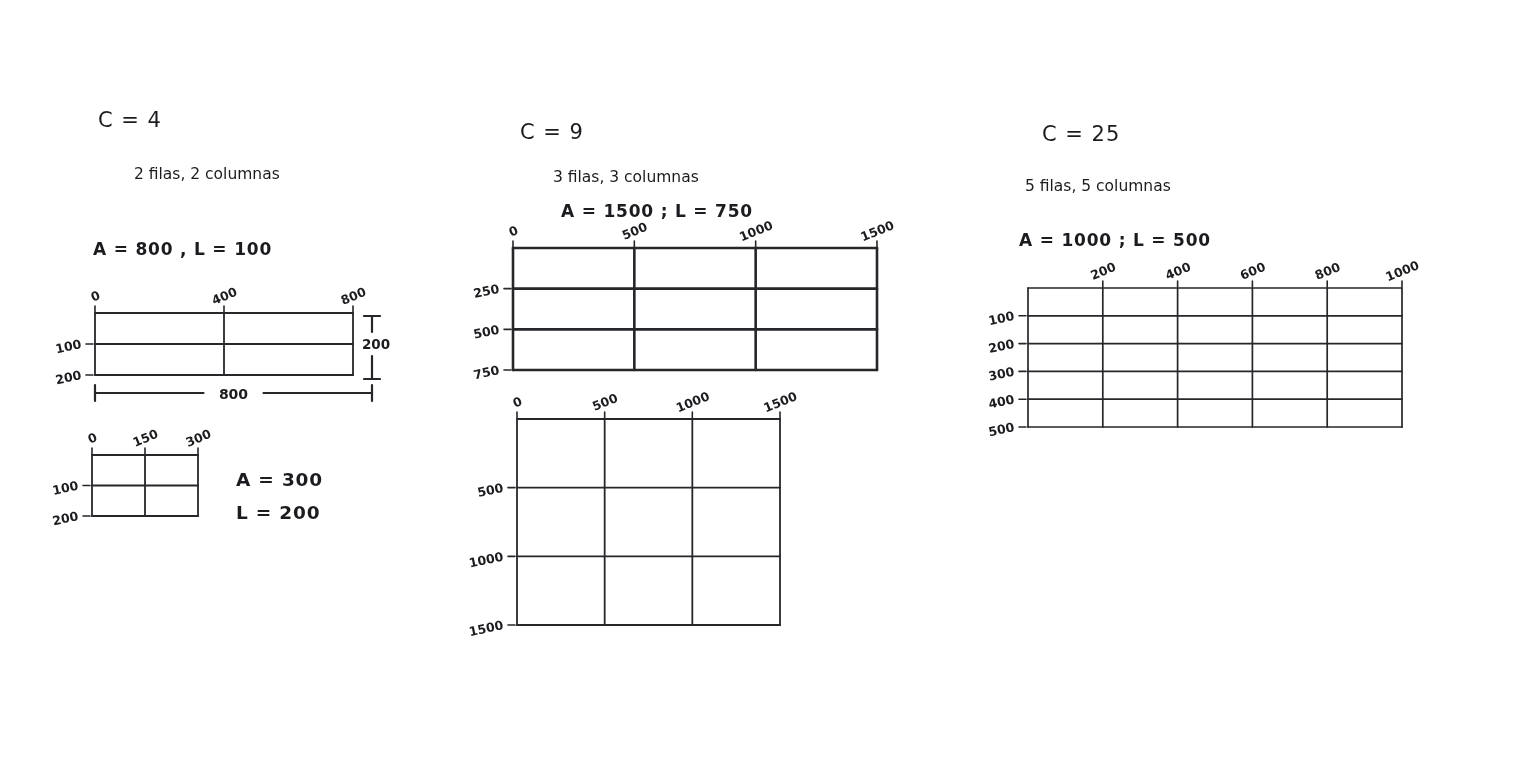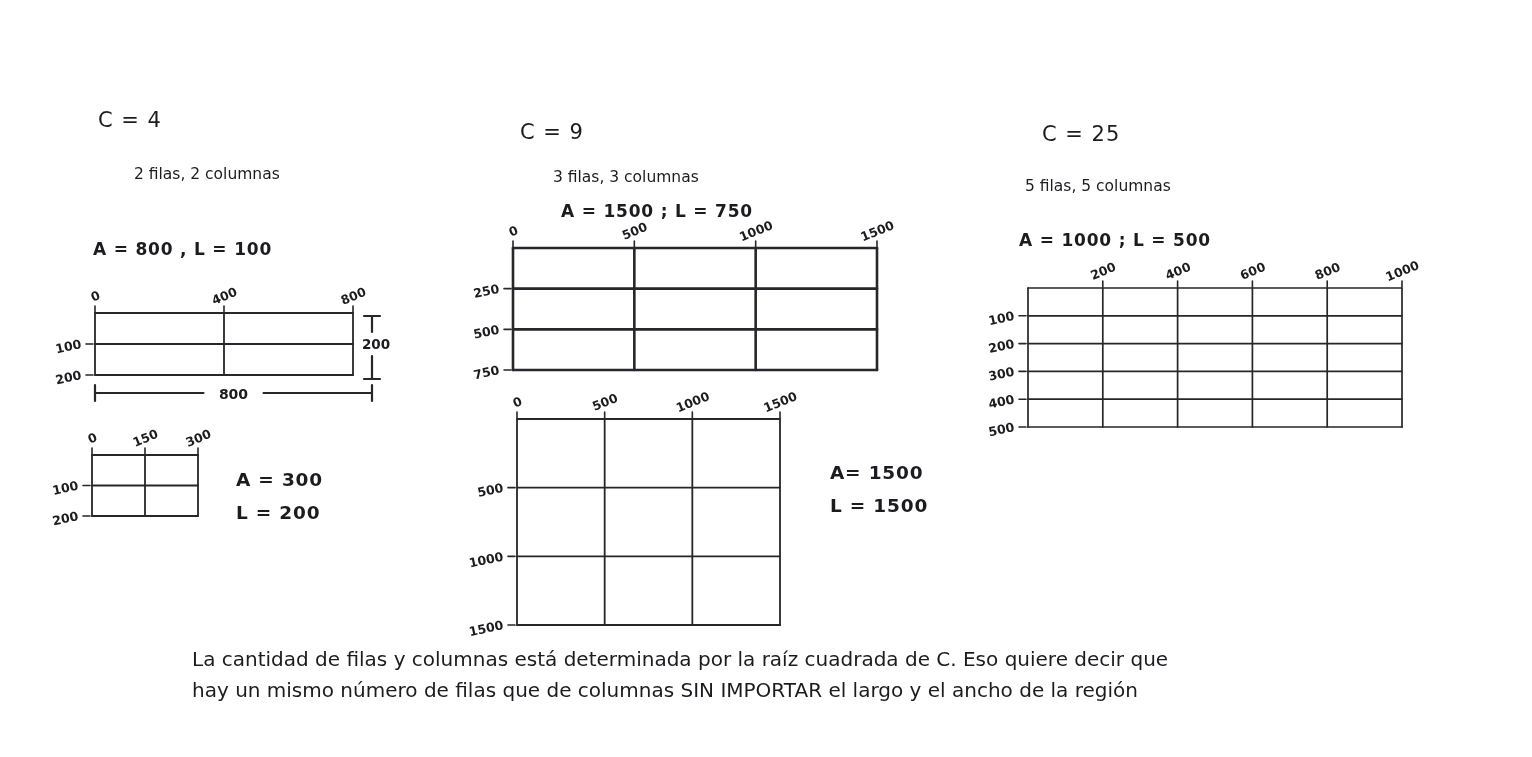--- a/index.html
+++ b/index.html
@@ -146,24 +146,20 @@
           <text x="265" y="-13" text-anchor="middle" transform="rotate(-22 265 -13)" font-size="12.5" font-weight="bold" fill="#1c1c20">1500</text>
           <line x1="-9" y1="68.66666666666667" x2="-2" y2="68.66666666666667" stroke="#26262b" stroke-width="1.6" stroke-linecap="round"></line>
           <text x="-13" y="72.66666666666667" text-anchor="end" transform="rotate(-12 -13 72.66666666666667)" font-size="12.5" font-weight="bold" fill="#1c1c20">500</text>
           <line x1="-9" y1="137.33333333333334" x2="-2" y2="137.33333333333334" stroke="#26262b" stroke-width="1.6" stroke-linecap="round"></line>
           <text x="-13" y="141.33333333333334" text-anchor="end" transform="rotate(-12 -13 141.33333333333334)" font-size="12.5" font-weight="bold" fill="#1c1c20">1000</text>
           <line x1="-9" y1="206" x2="-2" y2="206" stroke="#26262b" stroke-width="1.6" stroke-linecap="round"></line>
           <text x="-13" y="210" text-anchor="end" transform="rotate(-12 -13 210)" font-size="12.5" font-weight="bold" fill="#1c1c20">1500</text>
         </g>
       </svg>
     </div>
-  <div class="abs side-dims" style="left:830px; top:440px;">
-    <div>A= 1500</div>
-    <div>L = 1500</div>
-  </div>
 
   <div class="abs heading" style="left:1042px; top:122px;">C = 25</div>
   <div class="abs subtitle" style="left:1025px; top:177px;">5 filas, 5 columnas</div>
   <div class="abs dims" style="left:1019px; top:230px;">A = 1000  ;   L = 500</div>
   <div class="grid-fig" style="left:1028px; top:288px;">
       <svg width="496" height="227" class="grid-svg" style="left: -58px; top: -44px;">
         <g transform="translate(58,44)">
           <line x1="0" y1="0" x2="0" y2="139" stroke="#26262b" stroke-width="1.7" stroke-linecap="round"></line>
           <line x1="74.8" y1="0" x2="74.8" y2="139" stroke="#26262b" stroke-width="1.7" stroke-linecap="round"></line>
           <line x1="149.6" y1="0" x2="149.6" y2="139" stroke="#26262b" stroke-width="1.7" stroke-linecap="round"></line>
@@ -193,18 +189,14 @@
           <line x1="-9" y1="83.4" x2="-2" y2="83.4" stroke="#26262b" stroke-width="1.6" stroke-linecap="round"></line>
           <text x="-13" y="87.4" text-anchor="end" transform="rotate(-12 -13 87.4)" font-size="12.5" font-weight="bold" fill="#1c1c20">300</text>
           <line x1="-9" y1="111.2" x2="-2" y2="111.2" stroke="#26262b" stroke-width="1.6" stroke-linecap="round"></line>
           <text x="-13" y="115.2" text-anchor="end" transform="rotate(-12 -13 115.2)" font-size="12.5" font-weight="bold" fill="#1c1c20">400</text>
           <line x1="-9" y1="139" x2="-2" y2="139" stroke="#26262b" stroke-width="1.6" stroke-linecap="round"></line>
           <text x="-13" y="143" text-anchor="end" transform="rotate(-12 -13 143)" font-size="12.5" font-weight="bold" fill="#1c1c20">500</text>
         </g>
       </svg>
     </div>
 
-  <div class="abs footer" style="left:192px; top:644px;">
-    <div>La cantidad de filas y columnas está determinada por la raíz cuadrada de C. Eso quiere decir que</div>
-    <div>hay un mismo número de filas que de columnas SIN IMPORTAR el largo y el ancho de la región</div>
-  </div>
 
 </div>
 
 </body></html>

